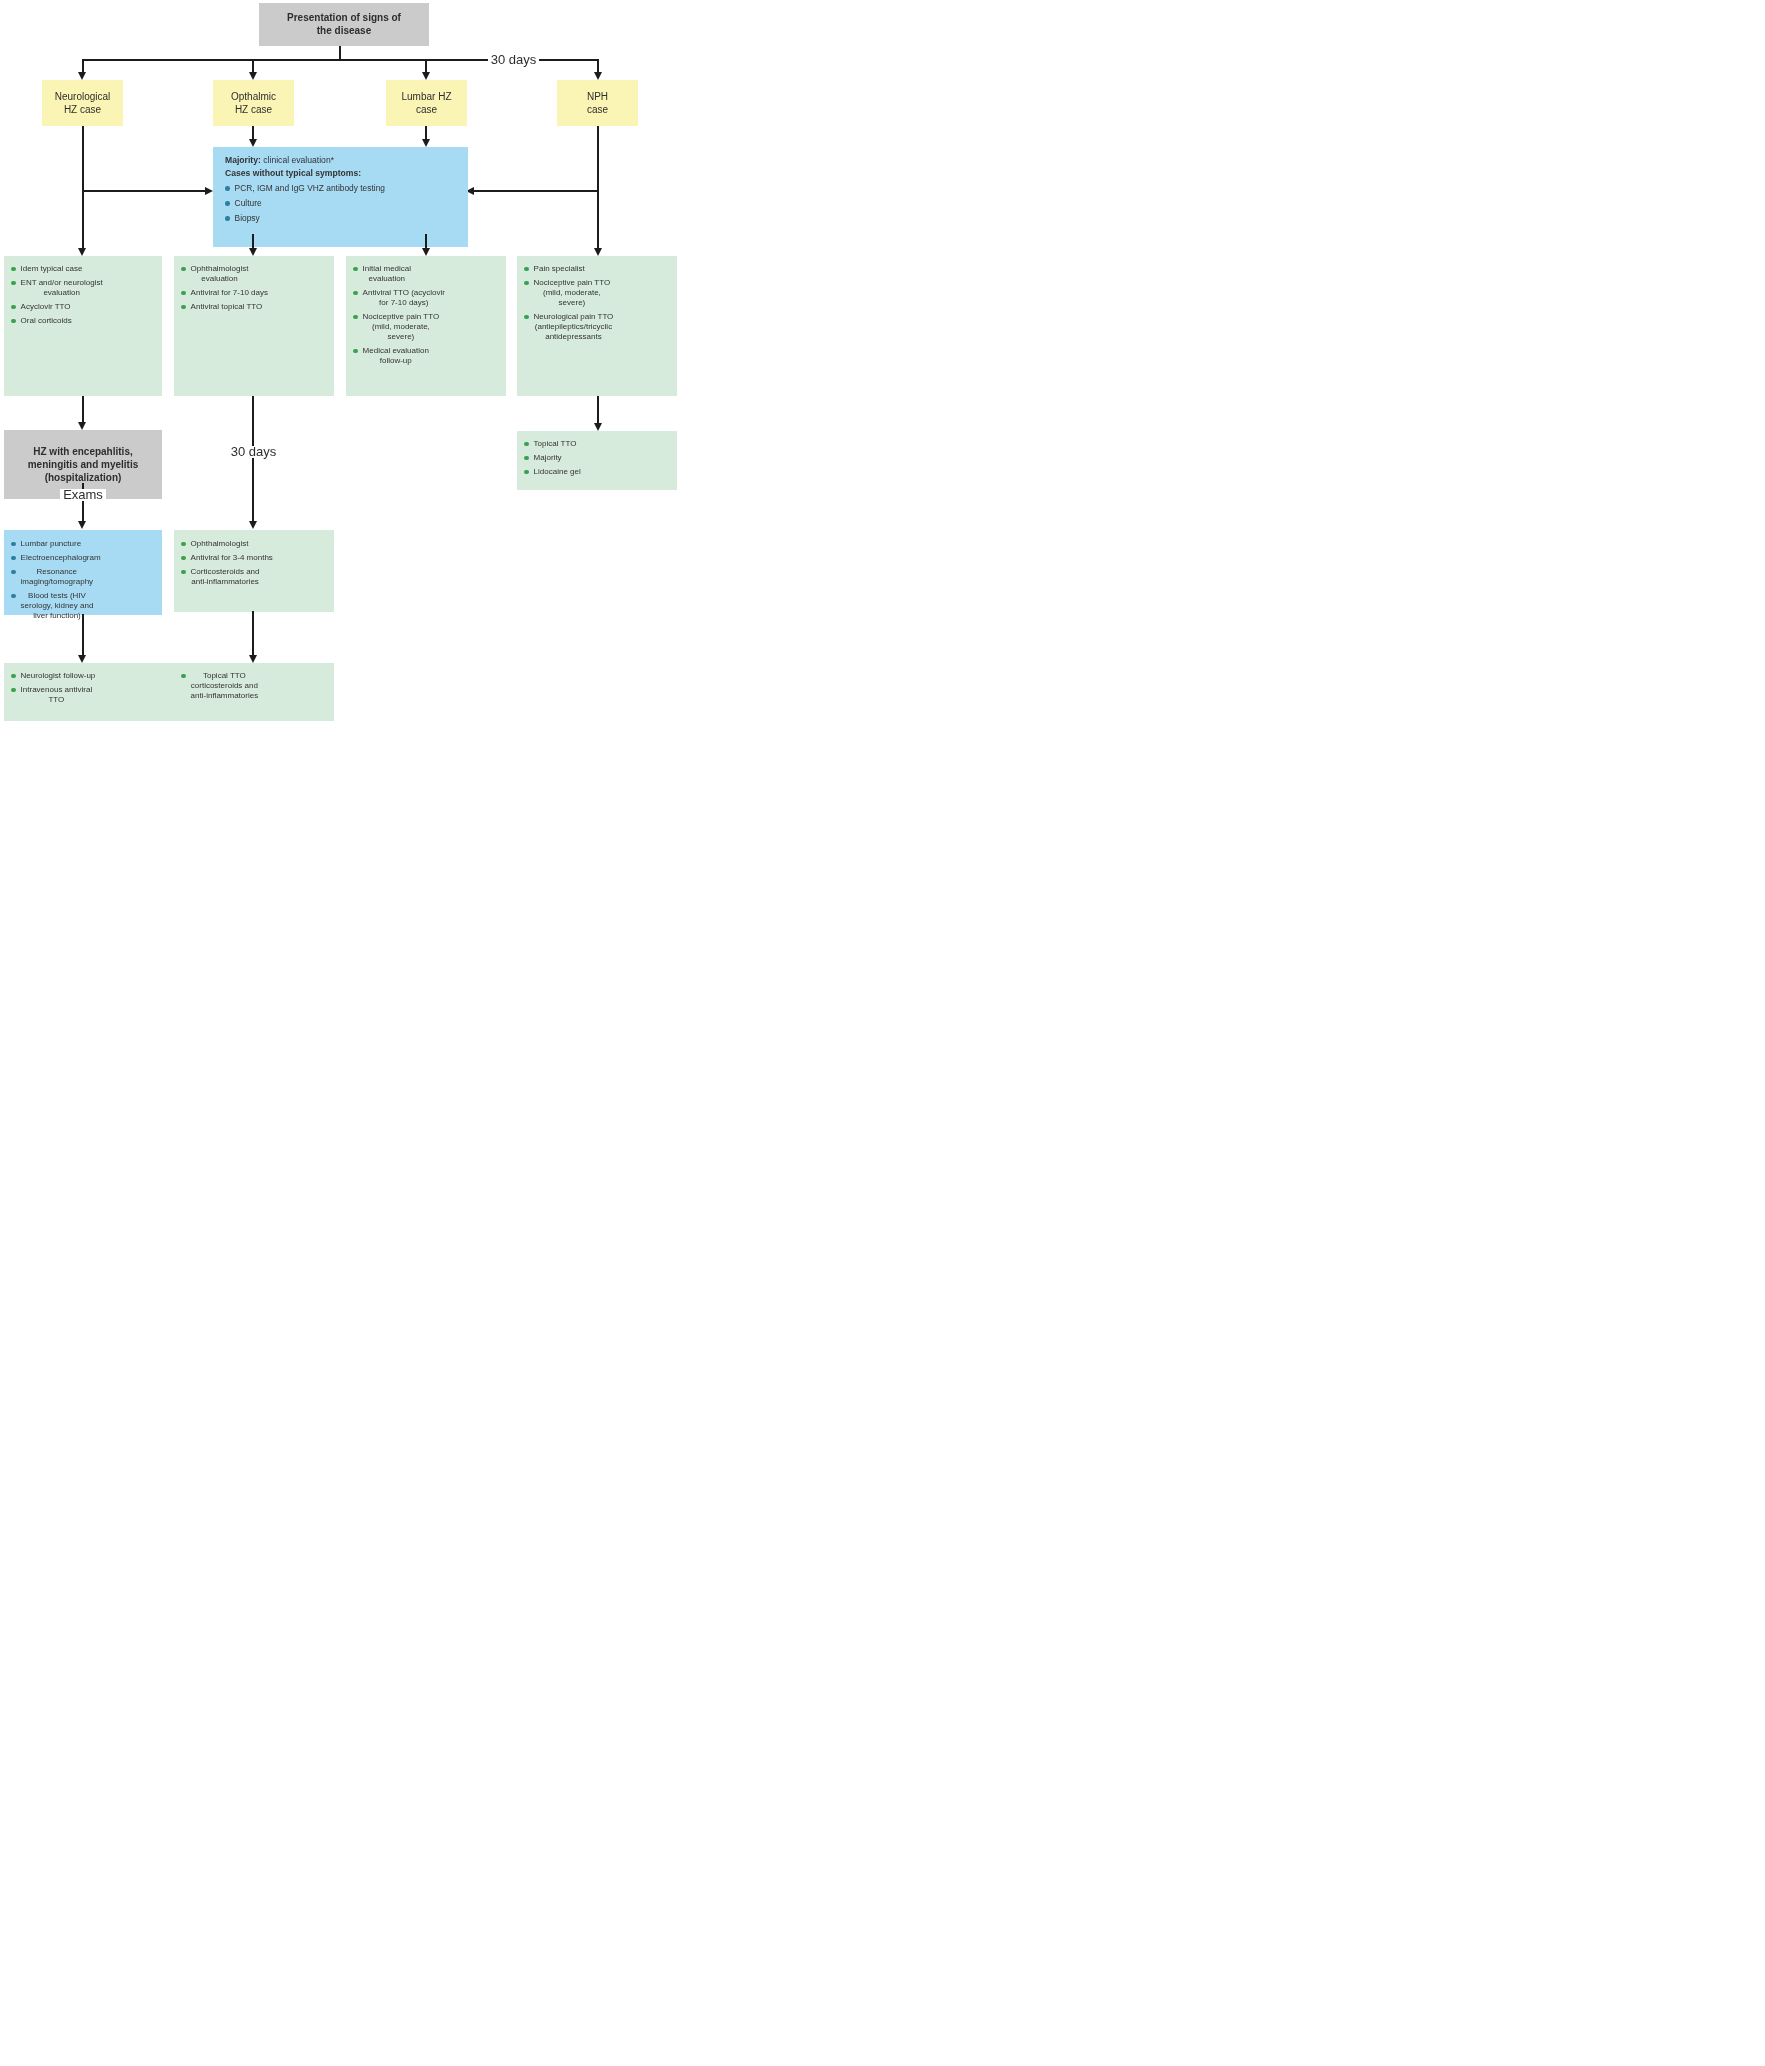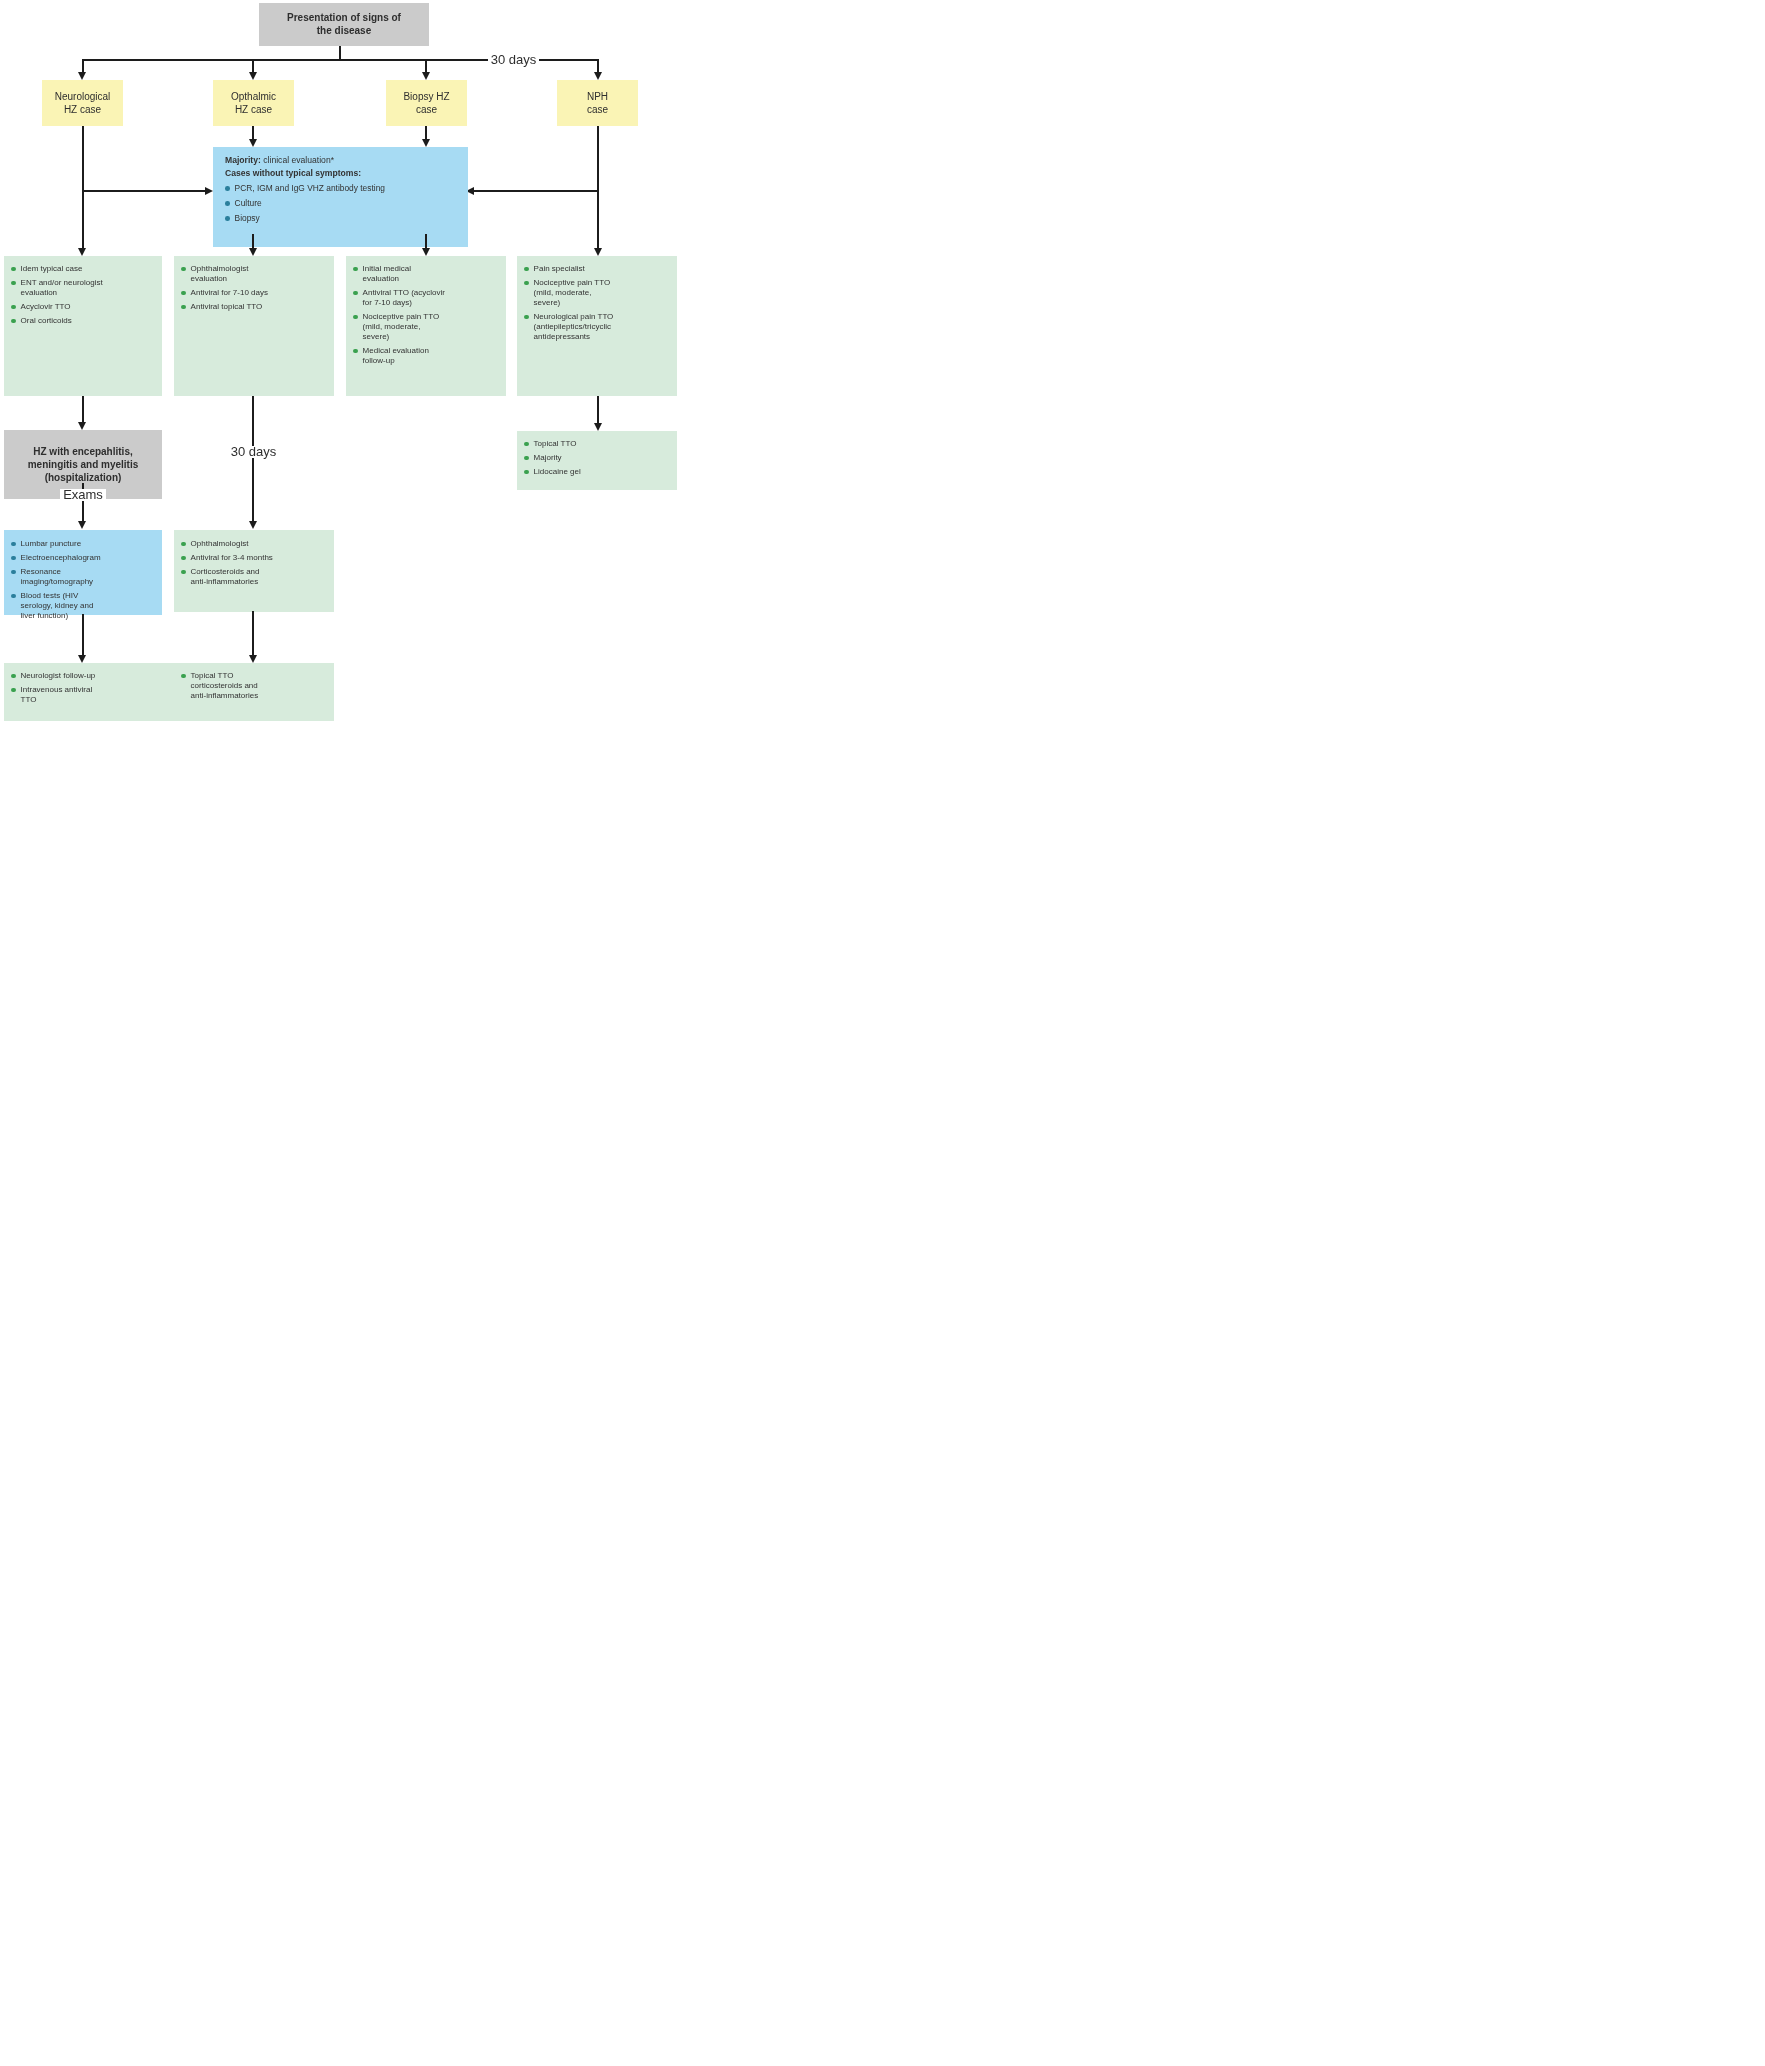--- a/index.html
+++ b/index.html
@@ -17,21 +17,21 @@
   .bold   { font-weight:bold; }
 
   
   .blist { list-style:none; margin:0; padding:0; display:flex; flex-direction:column; gap:4px; }
   .bullet-item { display:flex; align-items:flex-start; }
   .dot { width:4.6px; height:4.6px; border-radius:50%; flex:0 0 4.6px; margin:2.5px 5px 0 0; }
   .treat .dot { background: var(--treatment-bullet,#3aa14f); }
   .diag  .dot { background: var(--diagnosis-bullet,#2b7f9c); }
   .txt { font-size:8px; line-height:10px; white-space:pre-line; color:#333333; }
 
-  .padbox { padding:8px 5px 16px 7px; }
+  .padbox { padding:8px 5px 16px 7px;text-align:center; }
 
   
   .bb-line { font-size:8.6px; line-height:12.7px; }
   .bb-line strong { margin-right:2.5px; }
   #diag-box .blist { margin-top:2.5px; gap:2.5px; }
   #diag-box .txt { font-size:8.4px; line-height:12.7px; }
   #diag-box .dot { margin-top:4px; }
 
   
   .ln { position:absolute; background:#1c1c1c; }
@@ -68,21 +68,21 @@
   <i class="ah ah-down" style="left:249px; top:72px;"></i>
   <i class="ln" style="left:425px; top:59px; width:1.5px; height:13px;"></i>
   <i class="ah ah-down" style="left:422px; top:72px;"></i>
   <i class="ln" style="left:597px; top:59px; width:1.5px; height:13px;"></i>
   <i class="ah ah-down" style="left:594px; top:72px;"></i>
 
   <div class="box yellow cbox title" style="left:42px; top:80px; width:81px; height:46px;">Neurological
 HZ case</div>
   <div class="box yellow cbox title" style="left:213px; top:80px; width:81px; height:46px;">Opthalmic
 HZ case</div>
-  <div class="box yellow cbox title" style="left:386px; top:80px; width:81px; height:46px;">Biopsy HZ
+  <div class="box yellow cbox title" style="left:386px; top:80px; width:81px; height:46px;">Lumbar HZ
 case</div>
   <div class="box yellow cbox title" style="left:557px; top:80px; width:81px; height:46px;">NPH
 case</div>
 
   <i class="ln" style="left:252px; top:126px; width:1.5px; height:13.7px;"></i>
   <i class="ah ah-down" style="left:249px; top:139px;"></i>
   <i class="ln" style="left:425px; top:126px; width:1.5px; height:13.7px;"></i>
   <i class="ah ah-down" style="left:422px; top:139px;"></i>
 
   <i class="ln" style="left:82px; top:126px; width:1.5px; height:123px;"></i>

